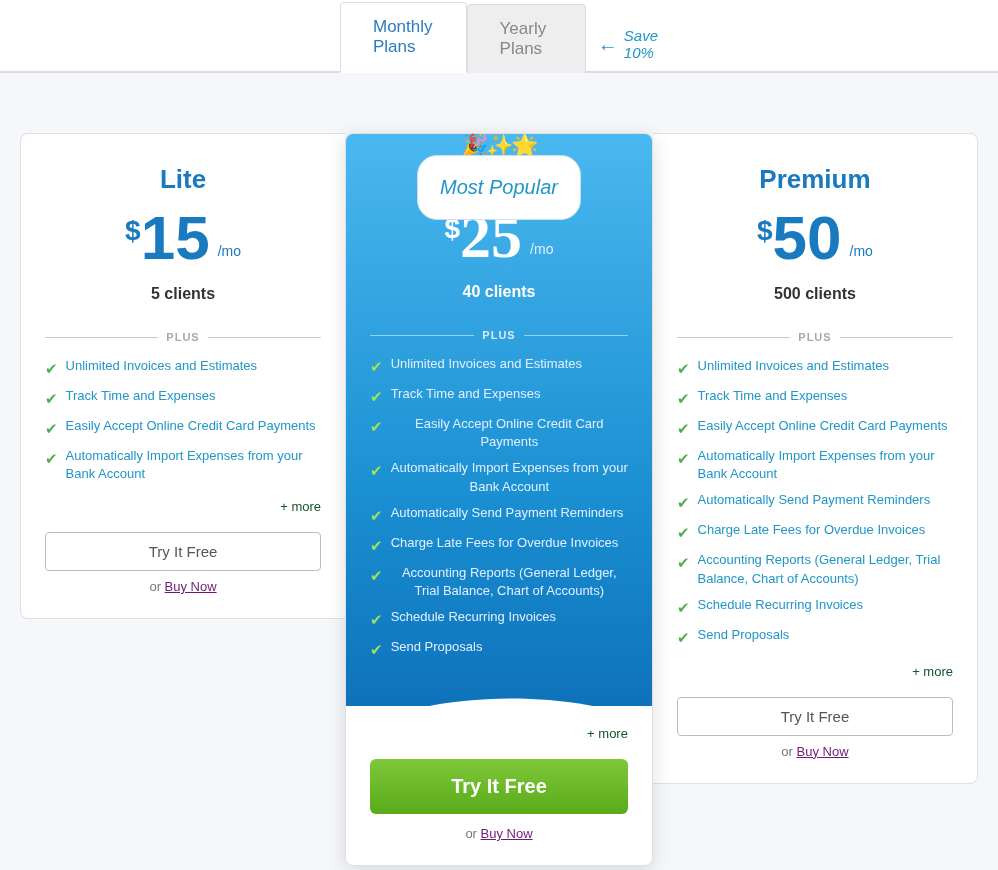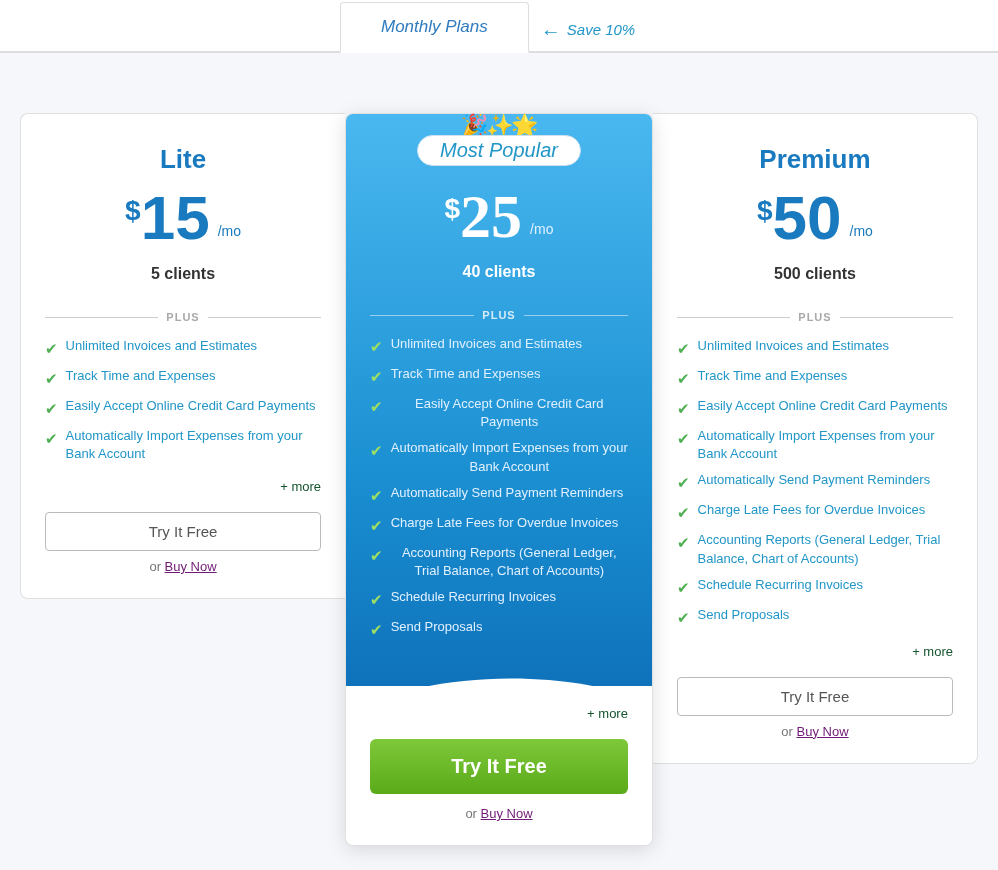--- a/index.html
+++ b/index.html
@@ -18,30 +18,29 @@
     
     .tabs-bar {
       display: flex;
       align-items: flex-end;
       border-bottom: 2px solid #ddd;
       padding: 0 340px;
       background: #fff;
       position: relative;
     }
     .tab {
-      padding: 14px 40px;
+      padding: 14px 32px;
       font-size: 17px;
       cursor: pointer;
       color: #555;
       border: 1px solid transparent;
       border-bottom: none;
       background: transparent;
       position: relative;
       top: 2px;
-      font-style: italic;
     }
     .tab.active {
       color: #2e7bbf;
       border: 1px solid #ddd;
       border-bottom: 2px solid #fff;
       background: #fff;
       border-radius: 4px 4px 0 0;
     }
     .tab.yearly {
       color: #888;
@@ -88,21 +87,21 @@
       display: block;
       margin-bottom: -4px;
     }
     .most-popular-label {
       font-size: 20px;
       color: #2196c7;
       font-style: italic;
       font-weight: normal;
       border: 1px solid #cce0f0;
       border-radius: 20px;
-      padding: 3px 22px;
+      padding: 20px 22px;
       background: #fff;
       display: inline-block;
     }
 
     .all-prices {
       position: absolute;
       right: 20px;
       top: 56px;
       font-size: 12px;
       color: #999;
@@ -310,20 +309,21 @@
       cursor: pointer;
     }
   </style>
 </head>
 <body>
 
 <div class="page-wrapper">
 
   <div class="tabs-bar">
     <div class="tab active">Monthly Plans</div>
+    <div class="tab yearly">Yearly Plans</div>
     <div class="save-badge">
       <span class="arrow">←</span>
       <span>Save 10%</span>
     </div>
   </div>
 
   <div class="plans-container">
     <div class="most-popular-wrapper">
       <span class="confetti">🎉✨🌟</span>
       <span class="most-popular-label">Most Popular</span>

